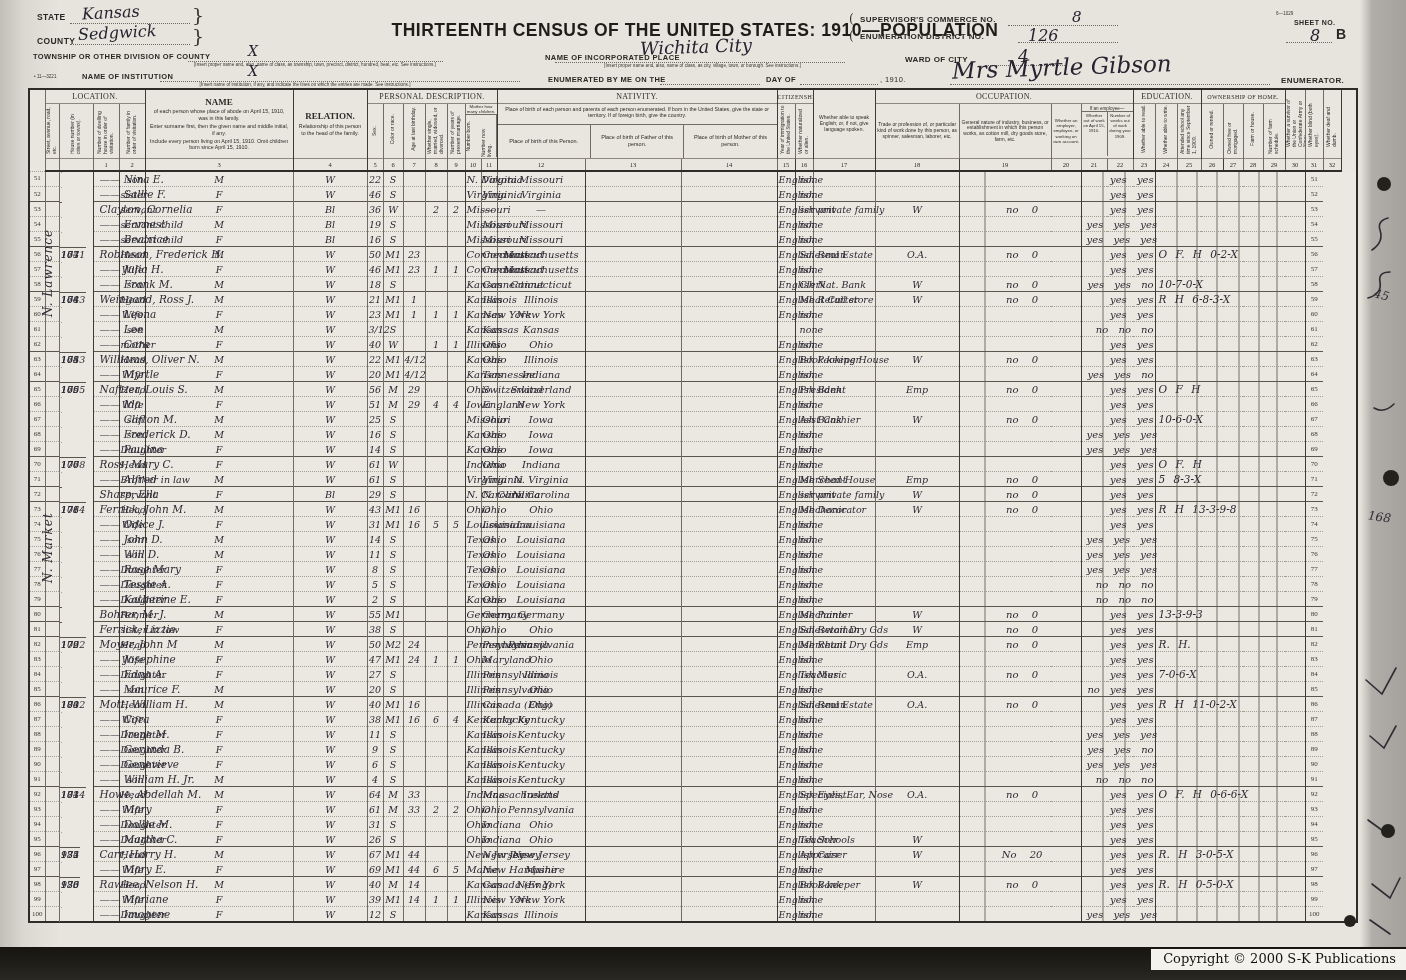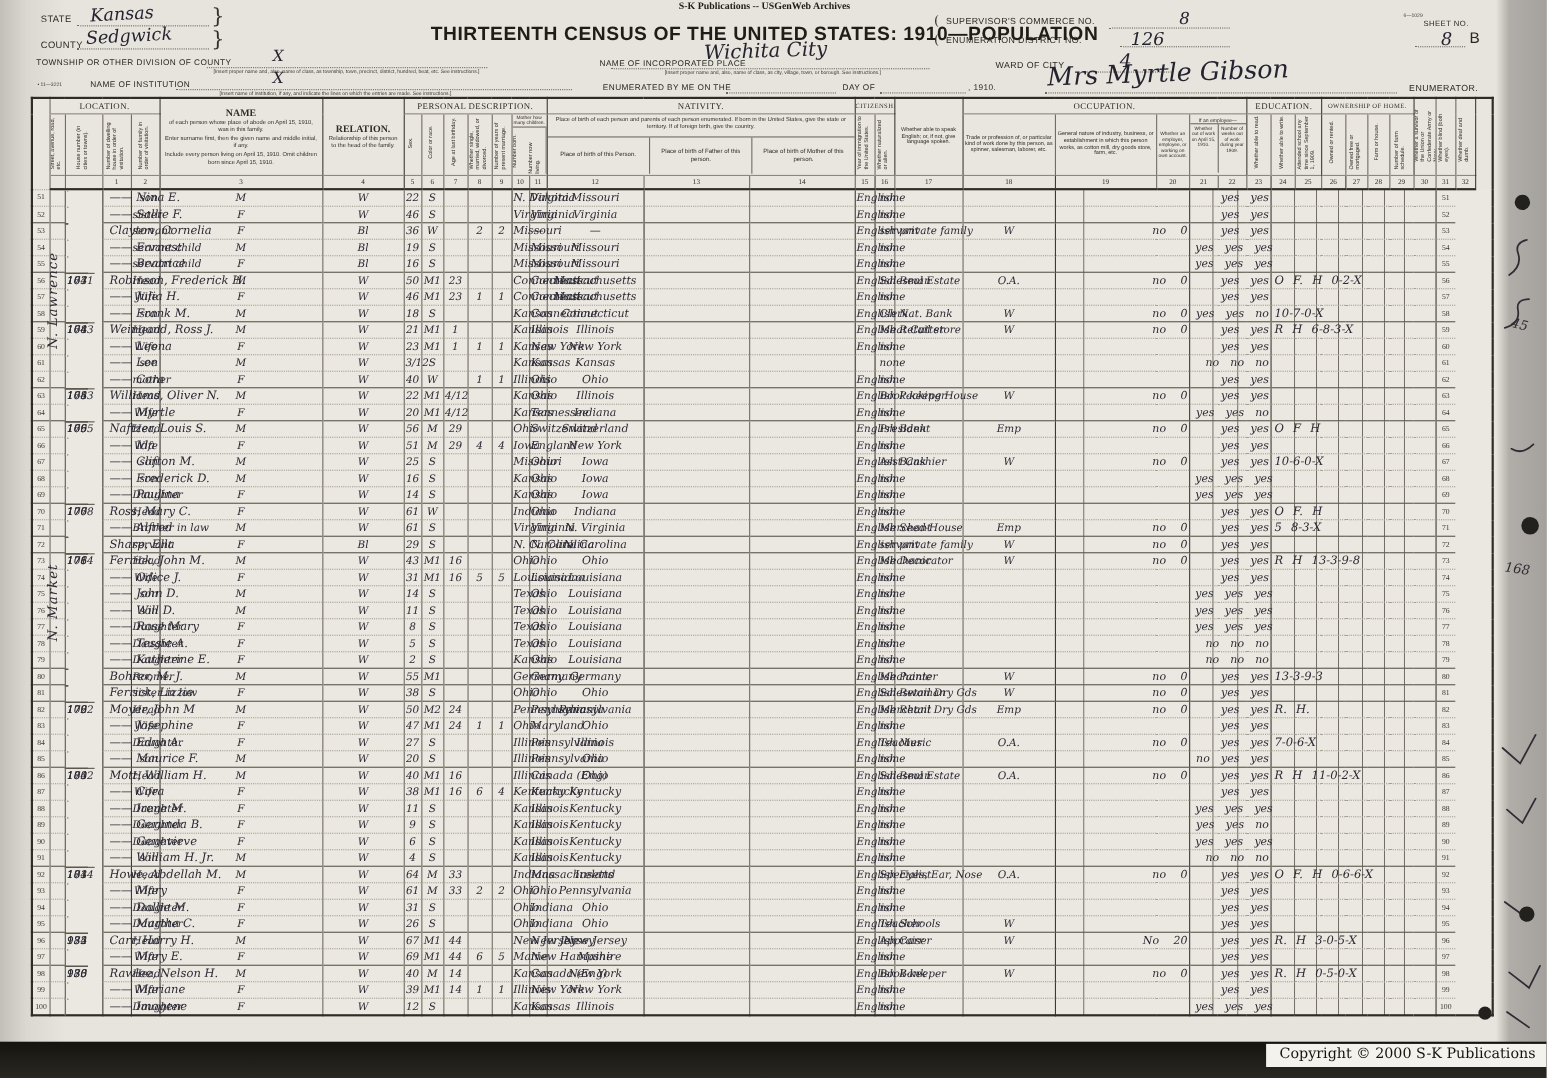--- a/index.html
+++ b/index.html
@@ -3,21 +3,21 @@
 <meta charset="utf-8">
 <style>
   html,body{margin:0;padding:0}
   body{width:1406px;height:980px;position:relative;overflow:hidden;
        background:#9a9792;font-family:"Liberation Sans",sans-serif}
   .sheet{position:absolute;inset:0;
          background:linear-gradient(90deg,#c2bfb8 0,#dbd8d1 24px,#e7e4dd 60px,#e7e4dd 1360px,#b1aea9 1372px,#a4a19c 1406px)}
   .blot{position:absolute;border-radius:50%;pointer-events:none;
         background:radial-gradient(closest-side,rgba(105,102,95,.20),rgba(105,102,95,0) 72%)}
   
-  .lbl{position:absolute;color:#2a2822;font-weight:normal;letter-spacing:.4px}
+  .lbl{position:absolute;color:#2a2822;font-weight:bold;letter-spacing:.4px}
   .tiny{position:absolute;color:#3a382f;font-size:4.6px;line-height:1.1;text-align:center}
   .dotline{position:absolute;border-bottom:1.4px dotted #6e6a60;height:1px}
   .hw{position:absolute;font-family:"DejaVu Serif",serif;font-style:italic;color:#252330;white-space:nowrap}
   .brace{position:absolute;font-family:"DejaVu Serif",serif;color:#33312a}
   .center-head{position:absolute;left:340px;width:710px;text-align:center;color:#1f1d18}
   
   table.census{position:absolute;left:28px;top:88px;width:1244px;table-layout:fixed;
                border-collapse:collapse;background:#ebe8e1;border:2.5px solid #2e2c27}
   .census th{background:#e9e6df;border-left:1px solid #716d64;border-top:1px solid #8c887e;
              padding:0;color:#2e2c26;font-weight:normal;vertical-align:middle;overflow:hidden}
@@ -50,21 +50,21 @@
   
   .hand{font-family:"DejaVu Serif",serif;font-style:italic;color:#2b2933;font-size:10px}
   td.name{font-size:10.5px;padding-left:6px}
   td.rel{font-size:9.5px;text-align:right}
   td.pc{text-align:center;font-size:9.5px}
   td.hw{text-align:center;font-size:9.5px;font-family:"DejaVu Serif",serif;font-style:italic;color:#2b2933}
   td.pob{text-align:center;font-size:10px}
   td.eng{text-align:center;font-size:9.5px}
   td.occ{padding-left:4px;font-size:9.5px}
   td.num{text-align:center;font-family:"Liberation Serif",serif;font-size:7px;color:#3a382f;font-style:normal}
-  td.sp2{word-spacing:10px;padding-left:5px;text-align:right;
+  td.sp2{word-spacing:10px;padding-left:5px;text-align:center;
          background:linear-gradient(90deg,transparent 0 25px,#716d64 25px 26px,transparent 26px)}
   td.sp3{word-spacing:7px;padding-left:5px;text-align:right;
          background:linear-gradient(90deg,transparent 0 21px,#716d64 21px 22px,transparent 22px 43px,#716d64 43px 44px,transparent 44px)}
   td.sp7{word-spacing:5px;padding-left:3px;text-align:left;font-size:10.5px;
          background:linear-gradient(90deg,transparent 0 21px,#716d64 21px 22px,transparent 22px 41px,#716d64 41px 42px,transparent 42px 61px,#716d64 61px 62px,transparent 62px 83px,#716d64 83px 84px,transparent 84px 103px,#716d64 103px 104px,transparent 104px 121px,#716d64 121px 122px,transparent 122px)}
   .street-label{position:absolute;width:16px;writing-mode:vertical-rl;transform:rotate(180deg);
                 font-family:"DejaVu Serif",serif;font-style:italic;font-size:12px;color:#2c2a33;
                 text-align:center;letter-spacing:1px}
   .mnote{position:absolute;font-family:"DejaVu Serif",serif;font-style:italic;font-size:12px;color:#2e2c34}
   .dot{position:absolute;border-radius:50%;background:#23211e}
@@ -98,21 +98,20 @@
   <div class="dotline" style="left:188px;top:60px;width:255px"></div>
   <div class="hw" style="left:248px;top:43px;font-size:14px">X</div>
   <div class="tiny" style="left:190px;top:62px;width:250px">[Insert proper name and, also, name of class, as township, town, precinct, district, hundred, beat, etc.  See instructions.]</div>
 
   <div class="tiny" style="left:34px;top:74px;width:40px;text-align:left">• 11—3221</div>
   <div class="lbl" style="left:82px;top:72px;font-size:7.5px">NAME OF INSTITUTION</div>
   <div class="dotline" style="left:160px;top:80px;width:360px"></div>
   <div class="hw" style="left:248px;top:63px;font-size:14px">X</div>
   <div class="tiny" style="left:185px;top:82px;width:240px">[Insert name of institution, if any, and indicate the lines on which the entries are made.  See instructions.]</div>
 
-  <div class="center-head" style="top:0;font-family:'Liberation Serif',serif;font-weight:bold;font-size:9px">S-K Publications -- USGenWeb Archives</div>
   <div class="center-head" style="top:20px;font-weight:bold;font-size:17.5px;letter-spacing:.5px">THIRTEENTH CENSUS OF THE UNITED STATES: 1910—POPULATION</div>
 
   <div class="lbl" style="left:545px;top:53px;font-size:7.5px">NAME OF INCORPORATED PLACE</div>
   <div class="dotline" style="left:555px;top:61px;width:290px"></div>
   <div class="hw" style="left:640px;top:36px;font-size:18px;transform:rotate(-2deg)">Wichita City</div>
   <div class="tiny" style="left:560px;top:63px;width:285px">[Insert proper name and, also, name of class, as city, village, town, or borough.  See instructions.]</div>
 
   <div class="lbl" style="left:548px;top:75px;font-size:7.5px">ENUMERATED BY ME ON THE</div>
   <div class="dotline" style="left:660px;top:83px;width:100px"></div>
   <div class="lbl" style="left:766px;top:75px;font-size:7.5px">DAY OF</div>

